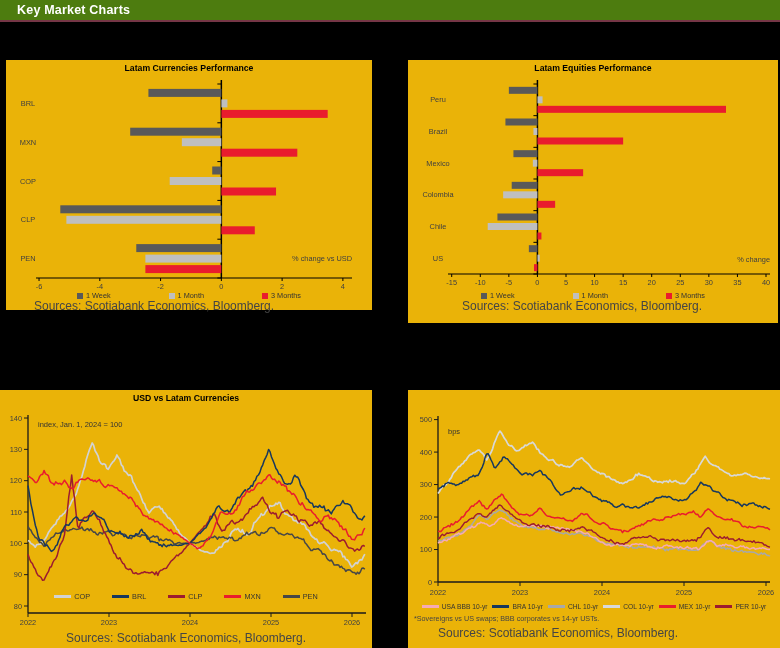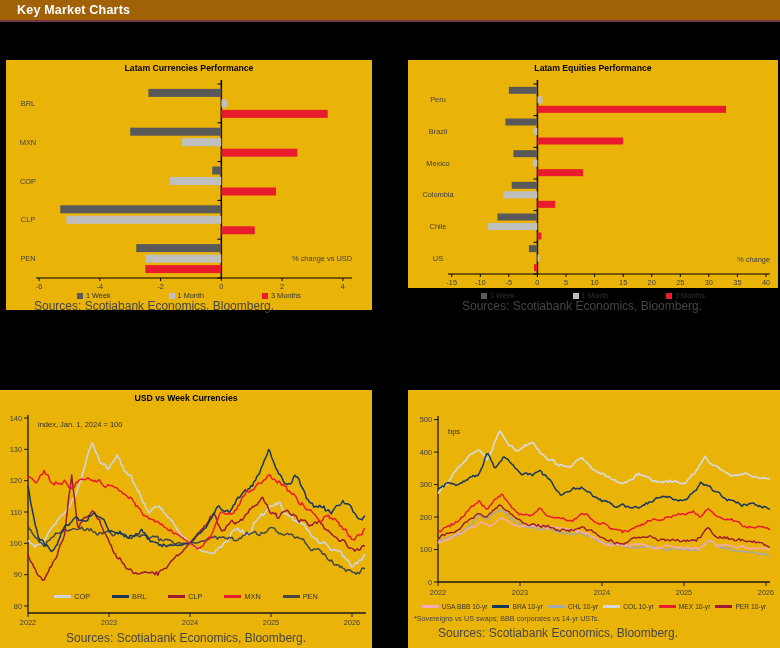--- a/index.html
+++ b/index.html
@@ -1,34 +1,34 @@
 <!DOCTYPE html>
 <html><head>
 <meta charset="utf-8">
 <style>
   html,body{margin:0;padding:0;background:#000;}
   body{width:780px;height:648px;position:relative;overflow:hidden;
        font-family:"Liberation Sans",sans-serif;}
-  .hdr{position:absolute;top:0;left:0;width:780px;height:22px;background:#a16207;
+  .hdr{position:absolute;top:0;left:0;width:780px;height:22px;background:#4d7c0f;
        border-bottom:2px solid #753646;display:flex;align-items:center;box-sizing:border-box;}
   .hdr-title{color:#fff;font-weight:bold;font-size:12.5px;padding-left:17px;letter-spacing:.2px;}
   .panel{position:absolute;background:#eab308;}
   .panel h3{position:absolute;top:3px;left:0;right:0;margin:0;text-align:center;
             font-size:8.7px;font-weight:bold;color:#000;z-index:2;}
   .panel svg{position:absolute;top:0;left:0;}
   .legend{position:absolute;left:0;right:0;display:flex;justify-content:center;
           align-items:center;z-index:2;}
   .leg-item{display:flex;align-items:center;white-space:nowrap;}
   .sw-sq{width:6px;height:6px;margin-right:3px;display:inline-block;}
   .sw-ln{width:17px;height:2.6px;margin-right:3px;display:inline-block;}
   .leg-label{font-size:7.3px;color:#333;}
   .src{position:absolute;font-size:12px;color:#454545;white-space:nowrap;z-index:2;padding-left:24px;}
   .fn{position:absolute;font-size:7.2px;color:#454545;white-space:nowrap;z-index:2;}
   #tl{left:6px;top:60px;width:366px;height:250px;}
-  #tr{left:408px;top:60px;width:370px;height:228px;}
+  #tr{left:408px;top:60px;width:370px;height:263px;}
   #bl{left:0px;top:390px;width:372px;height:258px;}
   #br{left:408px;top:390px;width:372px;height:258px;}
   #tl .legend{top:231px;gap:58px;}
   #tr .legend{top:231px;gap:58px;}
   #bl .legend{top:202px;gap:22px;}
   #br .legend{top:213px;gap:5px;}
   #br .leg-label{font-size:6.7px;}
 </style>
 </head>
 <body>
@@ -172,21 +172,21 @@
       </span>
       <span class="leg-item">
         <span class="sw-sq" style="background: rgb(233, 28, 45);"></span>
         <span class="leg-label">3 Months</span>
       </span>
     </div>
   <div class="src" style="left:30px;top:239px">Sources:  Scotiabank  Economics,  Bloomberg.</div>
 </section>
 
 <section class="panel" id="bl">
-  <h3>USD vs Week Currencies</h3>
+  <h3>USD vs Latam Currencies</h3>
   <svg id="svg-bl" width="372" height="258">
       <line x1="24" y1="216" x2="28" y2="216" stroke="#1a1a1a" stroke-width="1"></line>
       <text x="22" y="218.5" text-anchor="end" font-size="7.4" fill="#404040" font-family="Liberation Sans,sans-serif">80</text>
       <line x1="24" y1="184.67000000000002" x2="28" y2="184.67000000000002" stroke="#1a1a1a" stroke-width="1"></line>
       <text x="22" y="187.17000000000002" text-anchor="end" font-size="7.4" fill="#404040" font-family="Liberation Sans,sans-serif">90</text>
       <line x1="24" y1="153.34" x2="28" y2="153.34" stroke="#1a1a1a" stroke-width="1"></line>
       <text x="22" y="155.84" text-anchor="end" font-size="7.4" fill="#404040" font-family="Liberation Sans,sans-serif">100</text>
       <line x1="24" y1="122.01" x2="28" y2="122.01" stroke="#1a1a1a" stroke-width="1"></line>
       <text x="22" y="124.51" text-anchor="end" font-size="7.4" fill="#404040" font-family="Liberation Sans,sans-serif">110</text>
       <line x1="24" y1="90.68" x2="28" y2="90.68" stroke="#1a1a1a" stroke-width="1"></line>

